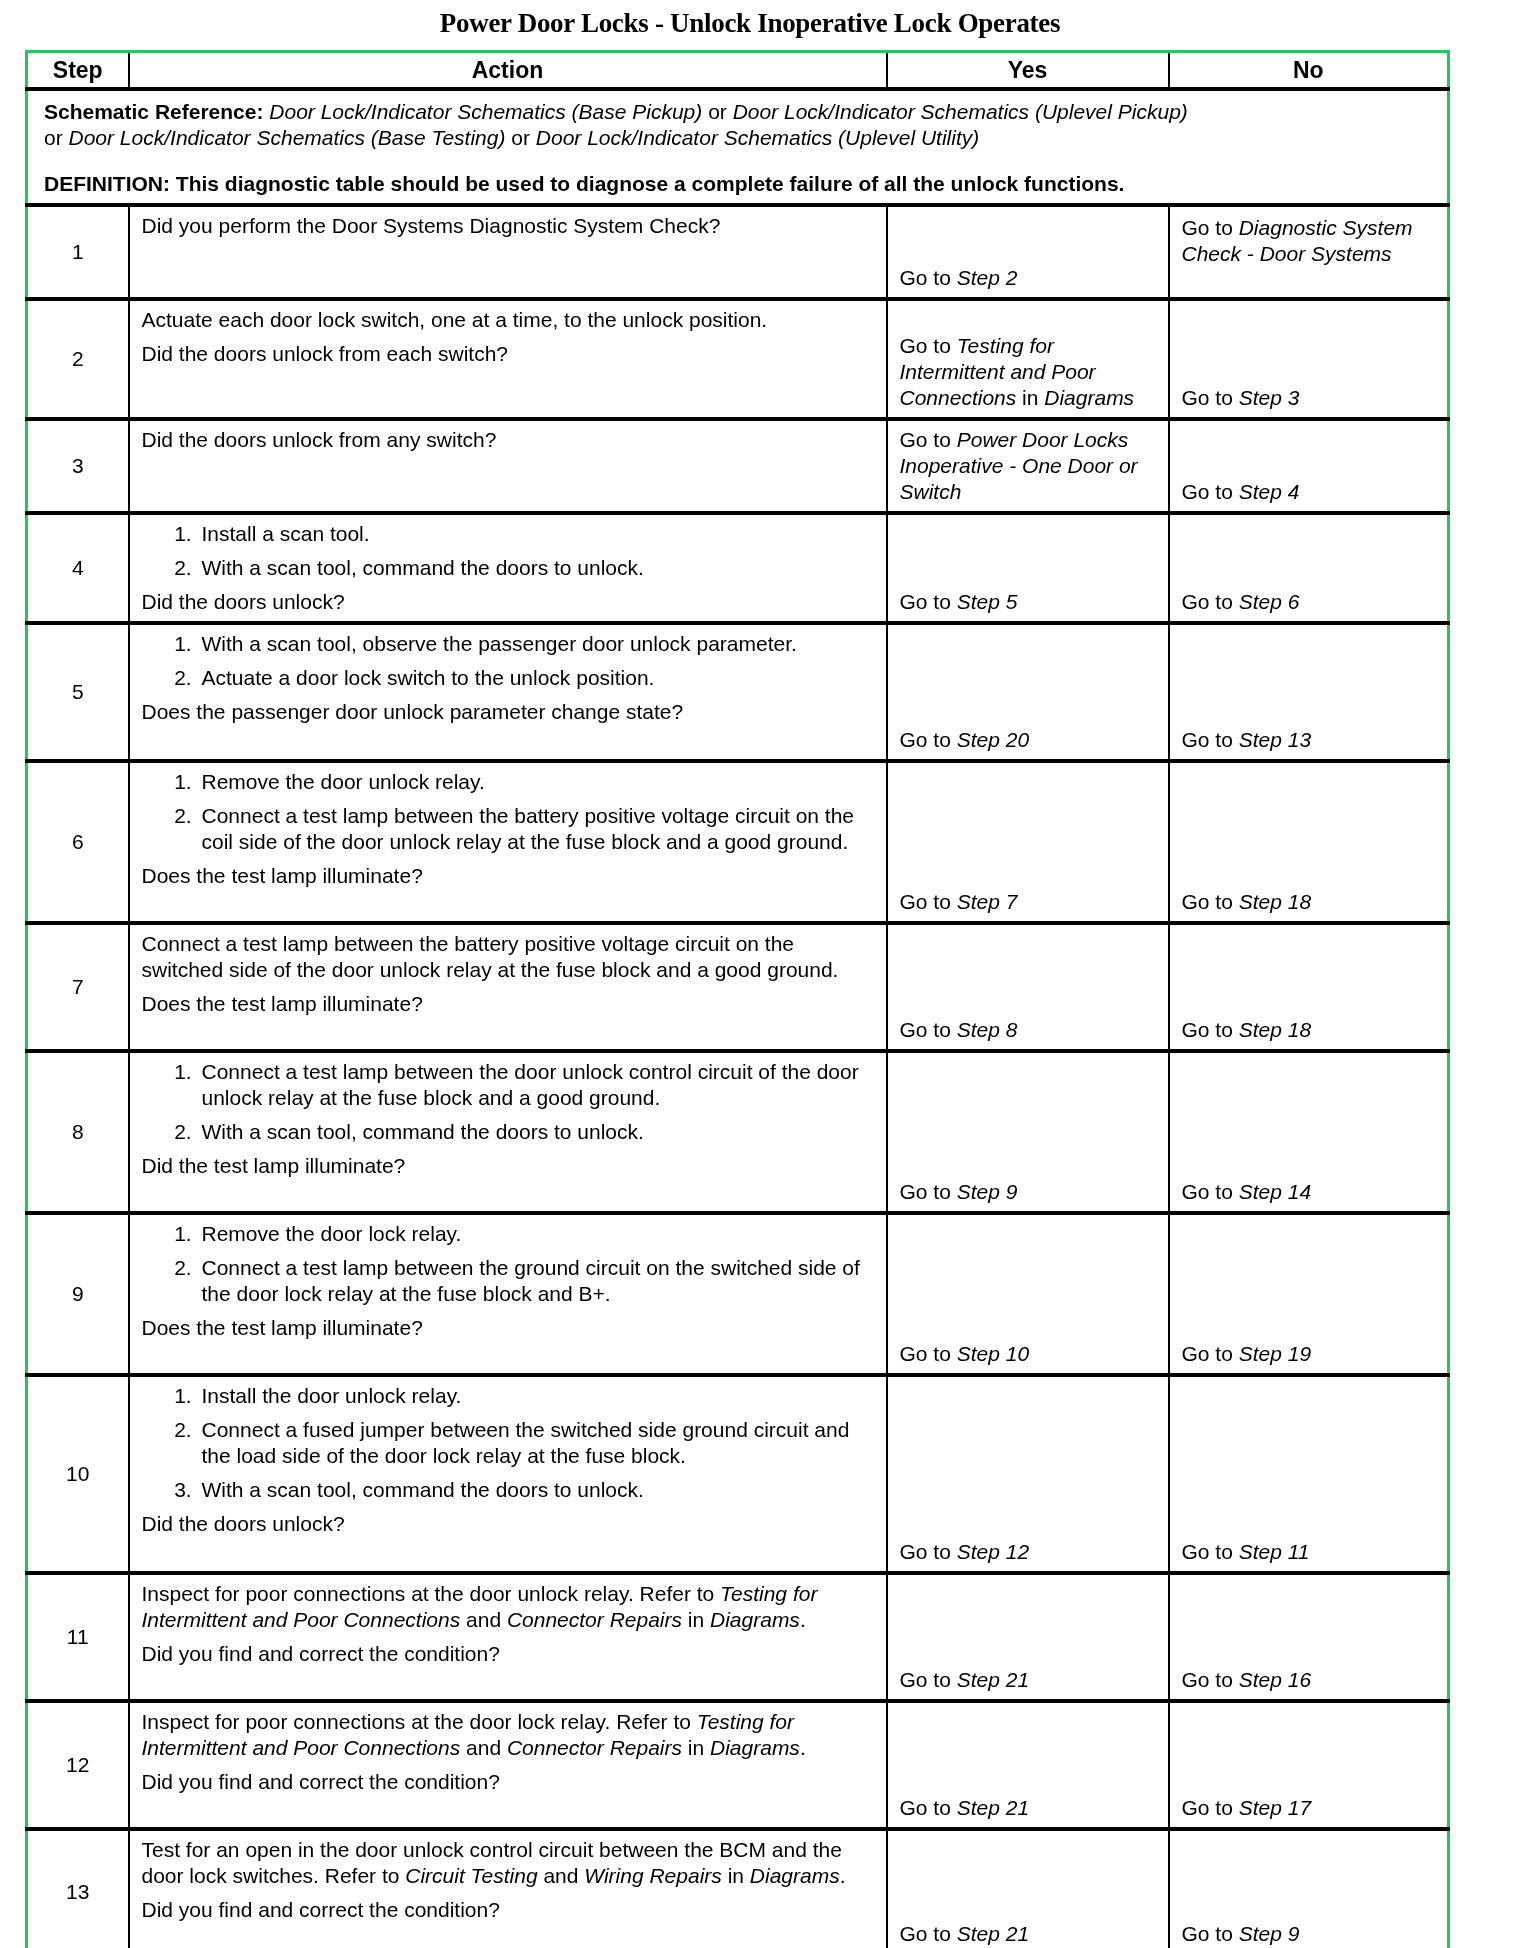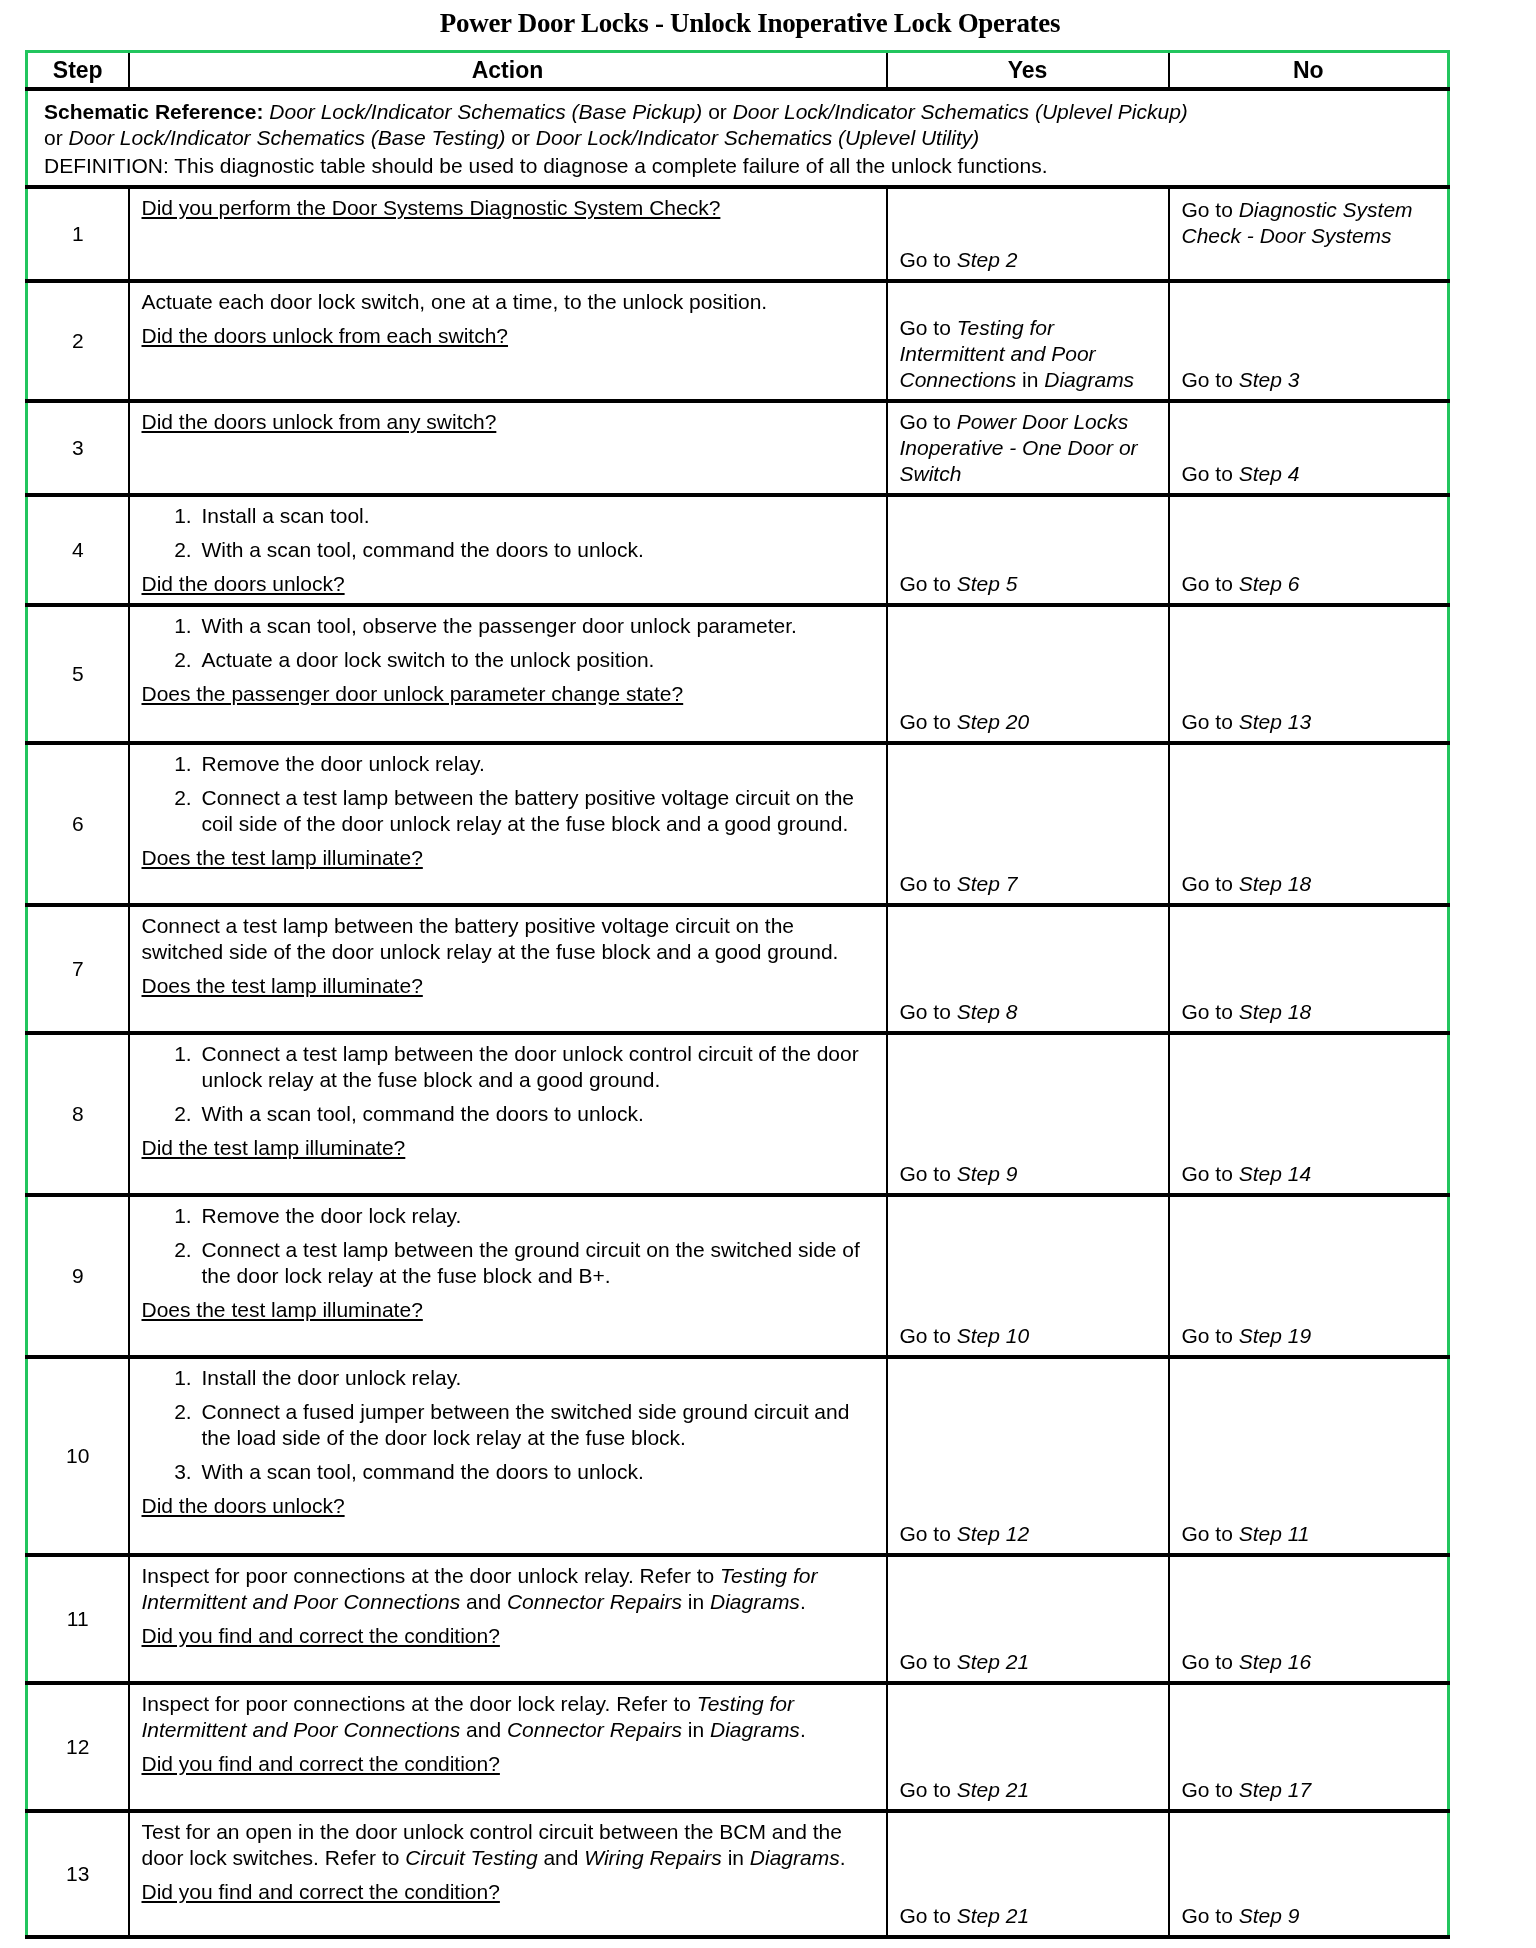--- a/index.html
+++ b/index.html
@@ -27,27 +27,27 @@
   }
   td {
     border-left: 2px solid #000; border-right: 2px solid #000;
     border-top: 4px solid #000; border-bottom: 4px solid #000;
     font-size: 21px; line-height: 26px; vertical-align: top; padding: 0;
   }
   td.info {
     padding: 8px 16px 6px 16px; font-size: 21px; line-height: 26px;
   }
   td.info p { margin: 0; }
-  td.info p.def { margin-top: 2px; }
+  td.info p.def { margin-top: 20px; font-weight: bold; }
   td.step-num { text-align: center; vertical-align: middle; font-size: 21px; }
   td.action { padding: 6px 12px 6px 12px; }
   td.action .line { margin: 0 0 8px 0; }
   td.action ol { margin: 0 0 8px 0; padding-left: 56px; }
   td.action ol li { margin-bottom: 8px; padding-left: 4px; }
-  td.action .question { margin: 0; text-decoration: underline; }
+  td.action .question { margin: 0; }
   td.ans {
     text-align: left; vertical-align: bottom; padding: 4px 12px 6px 12px;
   }
   td.ans.top { vertical-align: top; padding-top: 8px; }
   i { }
 </style>
 </head>
 <body>
 
 <div class="title">Power Door Locks - Unlock Inoperative Lock Operates</div>

